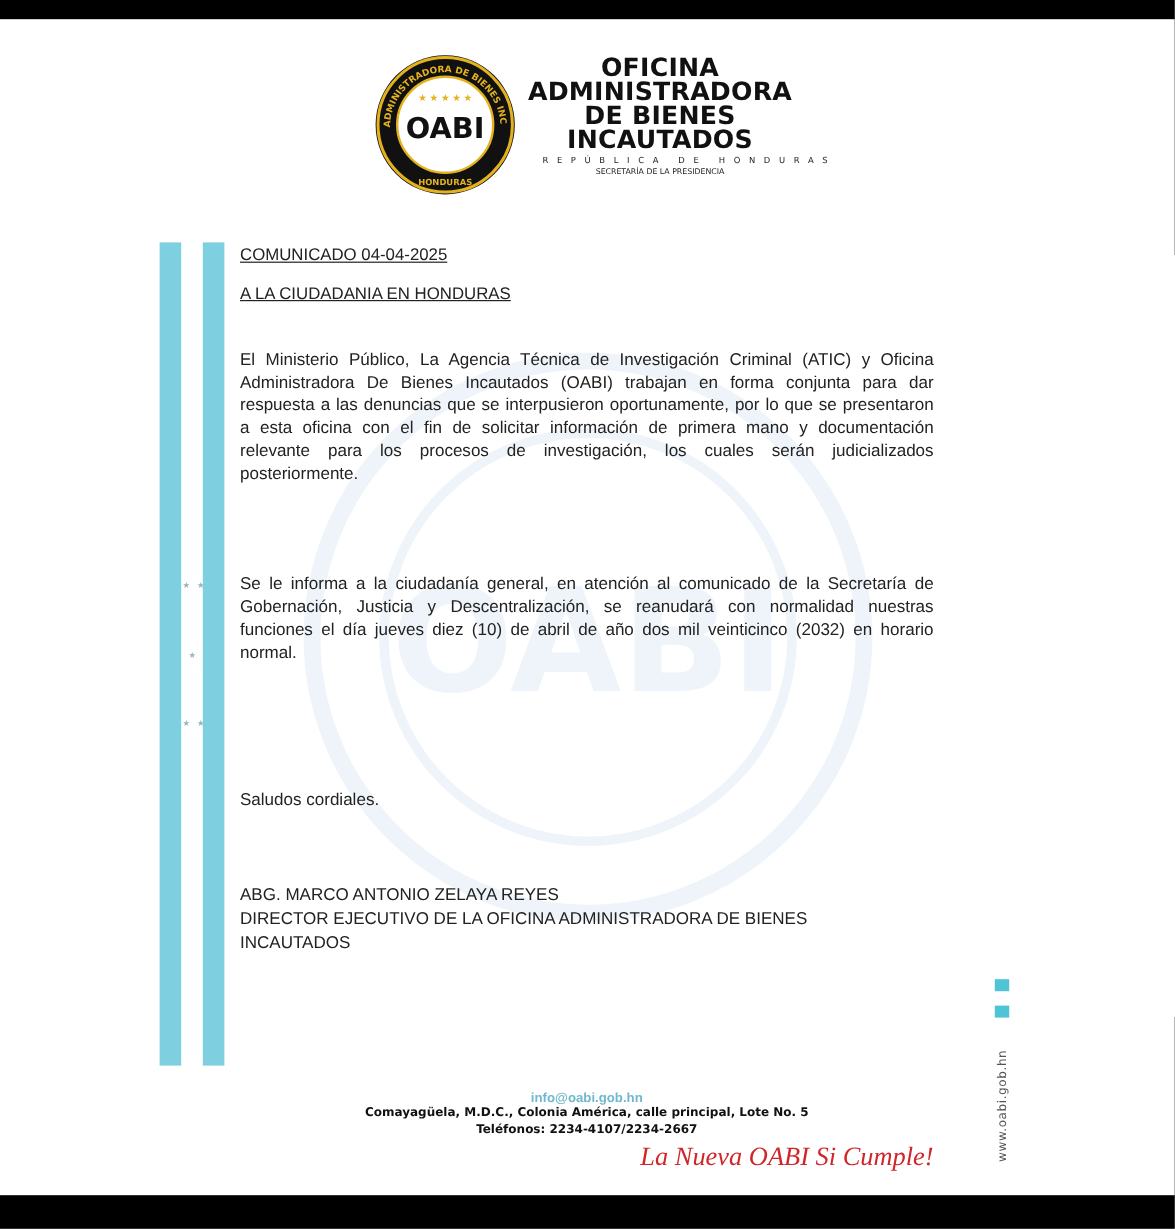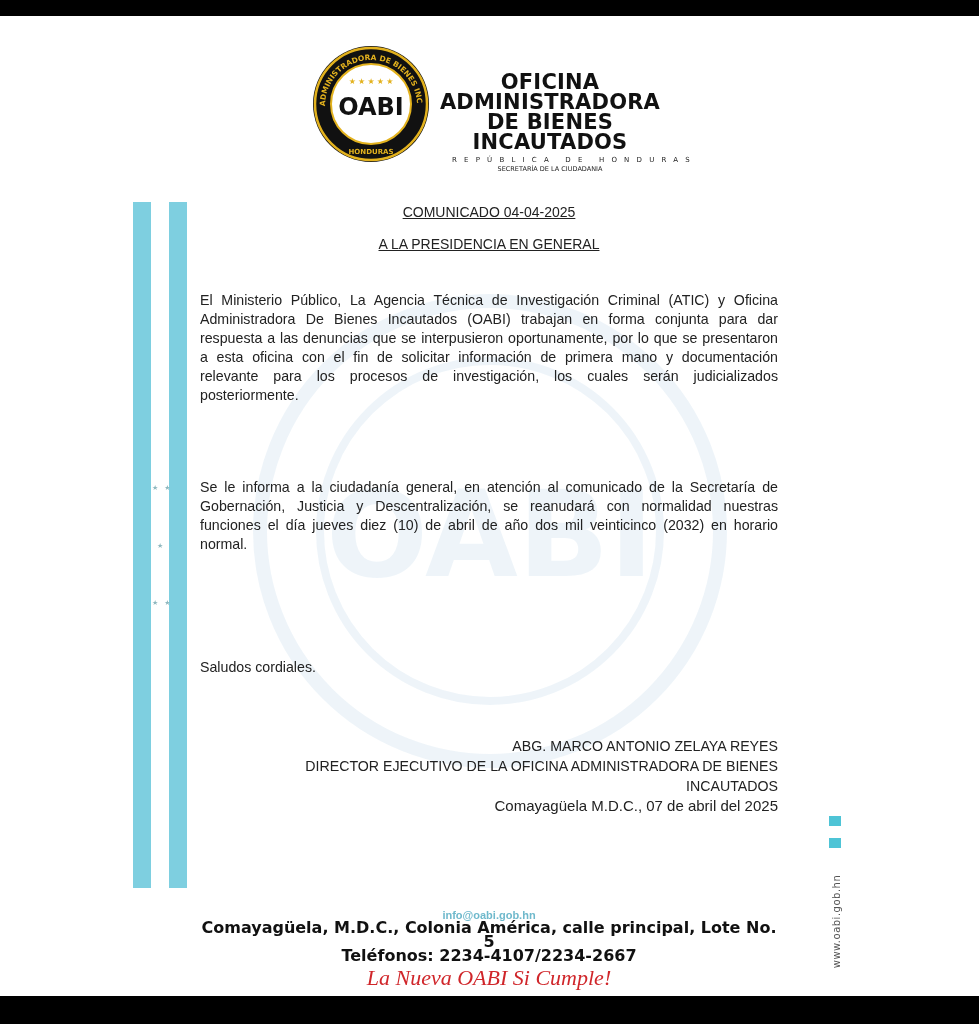--- a/index.html
+++ b/index.html
@@ -1,34 +1,34 @@
 <!DOCTYPE html>
 <html><head>
 <meta charset="utf-8">
 <style>
   html, body { margin:0; padding:0; }
   body { width:979px; height:1024px; background:#000; position:relative; overflow:hidden; font-family:"Liberation Sans", sans-serif; }
   .page { position:absolute; left:0; top:16px; width:979px; height:980px; background:#fff; overflow:hidden; }
   .watermark { position:absolute; left:250px; top:275px; width:480px; height:480px; opacity:0.07; }
   .logo-seal { position:absolute; left:310px; top:28px; width:122px; height:120px; }
-  .brand { position:absolute; left:436px; top:56px; width:228px; text-align:center; }
+  .brand { position:absolute; left:436px; top:30px; width:228px; text-align:center; }
   .brand-line { font-family:"DejaVu Sans", sans-serif; font-weight:bold; font-size:21px; line-height:20px; color:#111; letter-spacing:0.2px; }
   .brand-country { font-family:"DejaVu Sans", sans-serif; font-size:7px; letter-spacing:7.2px; color:#222; margin-top:4px; white-space:nowrap;padding-left:16px; }
   .brand-sec { font-family:"DejaVu Sans", sans-serif; font-size:6.5px; color:#222; margin-top:1px; }
   .stripe { position:absolute; top:186px; width:18px; height:686px; background:#7ecfe0; }
   .stripe.left { left:133px; }
   .stripe.right { left:169px; }
   .star { position:absolute; color:#8fb8bf; font-size:7px; letter-spacing:2px; }
-  .title { position:absolute; left:200px; width:578px; text-align:center; font-family:"Liberation Sans", sans-serif; font-size:14px; color:#222; text-decoration:underline; }
+  .title { position:absolute; left:200px; width:578px; font-family:"Liberation Sans", sans-serif; font-size:14px; color:#222; text-decoration:underline; }
   .para { position:absolute; left:200px; width:578px; font-family:"Liberation Sans", sans-serif; font-size:14.2px; line-height:19px; color:#222; text-align:justify; }
-  .sign { position:absolute; left:200px; width:578px; text-align:right; font-family:"Liberation Sans", sans-serif; font-size:14.2px; line-height:20px; color:#222; }
+  .sign { position:absolute; left:200px; width:578px; text-align:left; font-family:"Liberation Sans", sans-serif; font-size:14.2px; line-height:20px; color:#222; }
   .footer { position:absolute; left:200px; width:578px; text-align:center; }
   .email { font-family:Liberation Sans, sans-serif; font-weight:bold; font-size:11px; color:#6fb9cc;margin-top:13px; }
-  .addr { font-family:"DejaVu Sans", sans-serif; font-weight:bold; font-size:16px; color:#111; line-height:14px; }
-  .slogan { font-family:"Liberation Serif", serif; font-style:italic; font-size:22px; color:#d0262a; margin-top:2px; }
+  .addr { font-family:"DejaVu Sans", sans-serif; font-weight:bold; font-size:10px; color:#111; line-height:14px; }
+  .slogan { font-family:"Liberation Serif", serif; font-style:italic; font-size:22px; color:#d0262a; margin-top:2px;text-align:right; }
   .side-squares { position:absolute; left:829px; top:800px; }
   .sq { width:12px; height:10px; background:#4ec4d6; margin-bottom:12px; }
   .website { position:absolute; left:776px; top:900px; width:120px; transform:rotate(-90deg); transform-origin:center; font-family:"DejaVu Sans", sans-serif; font-size:10px; color:#555; letter-spacing:0.5px; text-align:center; }
 </style>
 </head>
 <body>
 
 <div class="page">
 
   <svg class="watermark" viewBox="0 0 480 480">
@@ -52,41 +52,40 @@
     <text x="61" y="40" text-anchor="middle" font-size="8" fill="#e3b21e">★ ★ ★ ★ ★</text>
     <text x="61" y="71" text-anchor="middle" font-family="DejaVu Sans, sans-serif" font-weight="bold" font-size="24" fill="#111">OABI</text>
   </svg>
 
   <div class="brand">
     <div class="brand-line">OFICINA</div>
     <div class="brand-line">ADMINISTRADORA</div>
     <div class="brand-line">DE BIENES</div>
     <div class="brand-line">INCAUTADOS</div>
     <div class="brand-country">REPÚBLICA DE HONDURAS</div>
-    <div class="brand-sec">SECRETARÍA DE LA CIUDADANIA</div>
+    <div class="brand-sec">SECRETARÍA DE LA PRESIDENCIA</div>
   </div>
 
   <div class="stripe left"></div>
   <div class="stripe right"></div>
   <div class="star" style="left:152px; top:468px;">★ ★</div>
   <div class="star" style="left:157px; top:526px;">★</div>
   <div class="star" style="left:152px; top:583px;">★ ★</div>
 
   <div class="title" style="top:188px;">COMUNICADO 04-04-2025</div>
-  <div class="title" style="top:220px;">A LA PRESIDENCIA EN GENERAL</div>
+  <div class="title" style="top:220px;">A LA CIUDADANIA EN HONDURAS</div>
 
   <div class="para" style="top:275px;">El Ministerio Público, La Agencia Técnica de Investigación Criminal (ATIC) y Oficina Administradora De Bienes Incautados (OABI) trabajan en forma conjunta para dar respuesta a las denuncias que se interpusieron oportunamente, por lo que se presentaron a esta oficina con el fin de solicitar información de primera mano y documentación relevante para los procesos de investigación, los cuales serán judicializados posteriormente.</div>
   <div class="para" style="top:462px;">Se le informa a la ciudadanía general, en atención al comunicado de la Secretaría de Gobernación, Justicia y Descentralización, se reanudará con normalidad nuestras funciones el día jueves diez (10) de abril de año dos mil veinticinco (2032) en horario normal.</div>
   <div class="para" style="top:642px;">Saludos cordiales.</div>
 
   <div class="sign" style="top:720px;">
     <div>ABG. MARCO ANTONIO ZELAYA REYES</div>
     <div>DIRECTOR EJECUTIVO DE LA OFICINA ADMINISTRADORA DE BIENES</div>
     <div>INCAUTADOS</div>
-    <div style="font-size:15px;">Comayagüela M.D.C., 07 de abril del 2025</div>
   </div>
 
   <div class="footer" style="top:880px;">
     <div class="email">info@oabi.gob.hn</div>
     <div class="addr">Comayagüela, M.D.C., Colonia América, calle principal, Lote No. 5</div>
     <div class="addr">Teléfonos: 2234-4107/2234-2667</div>
     <div class="slogan">La Nueva OABI Si Cumple!</div>
   </div>
 
   <div class="side-squares">

